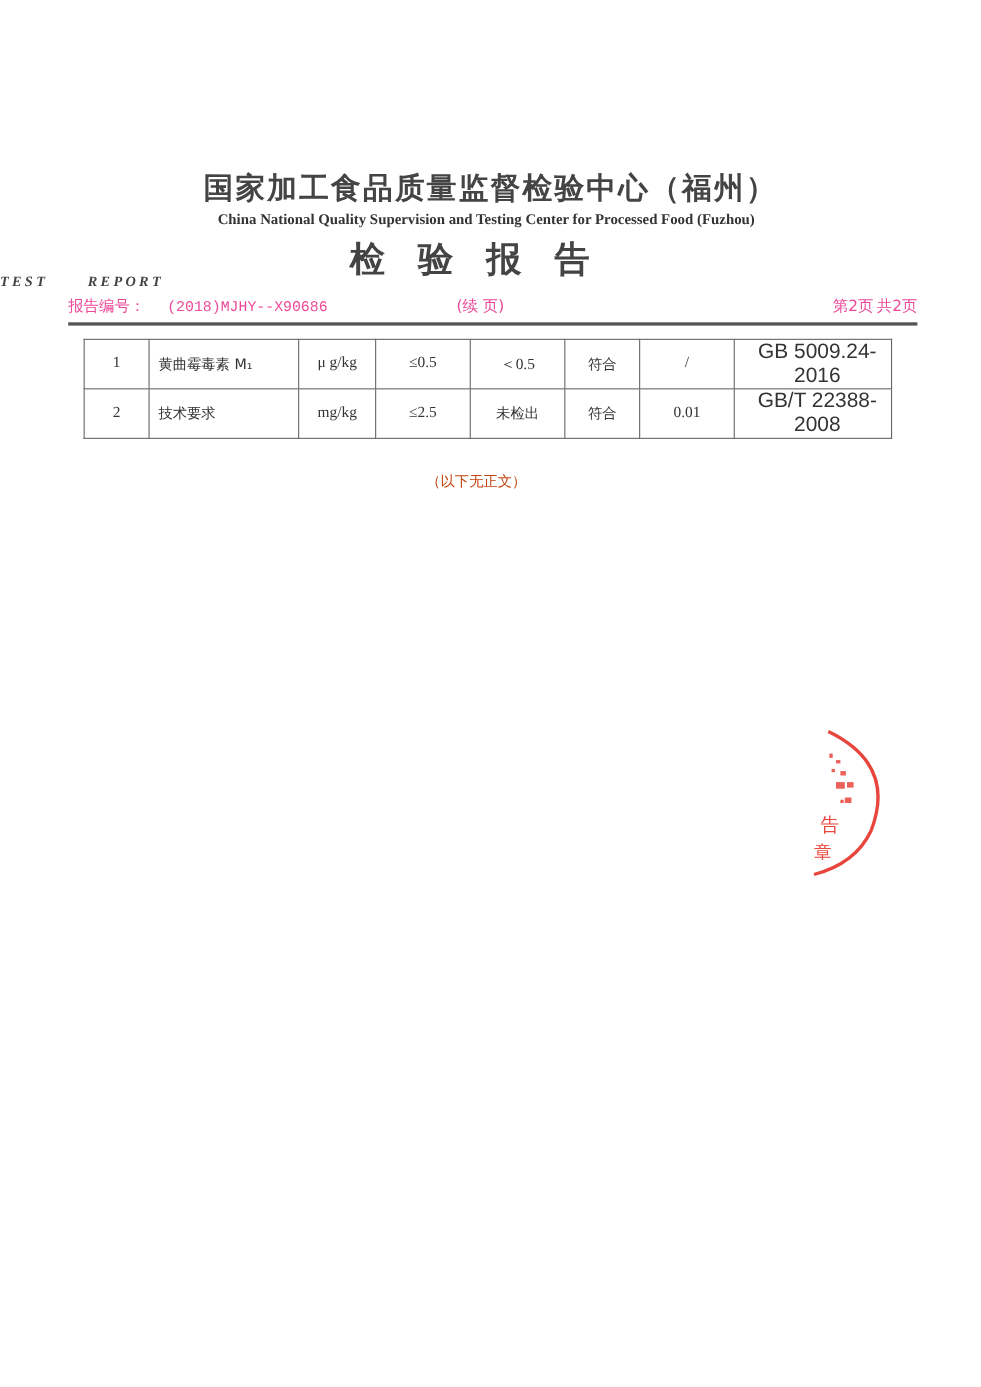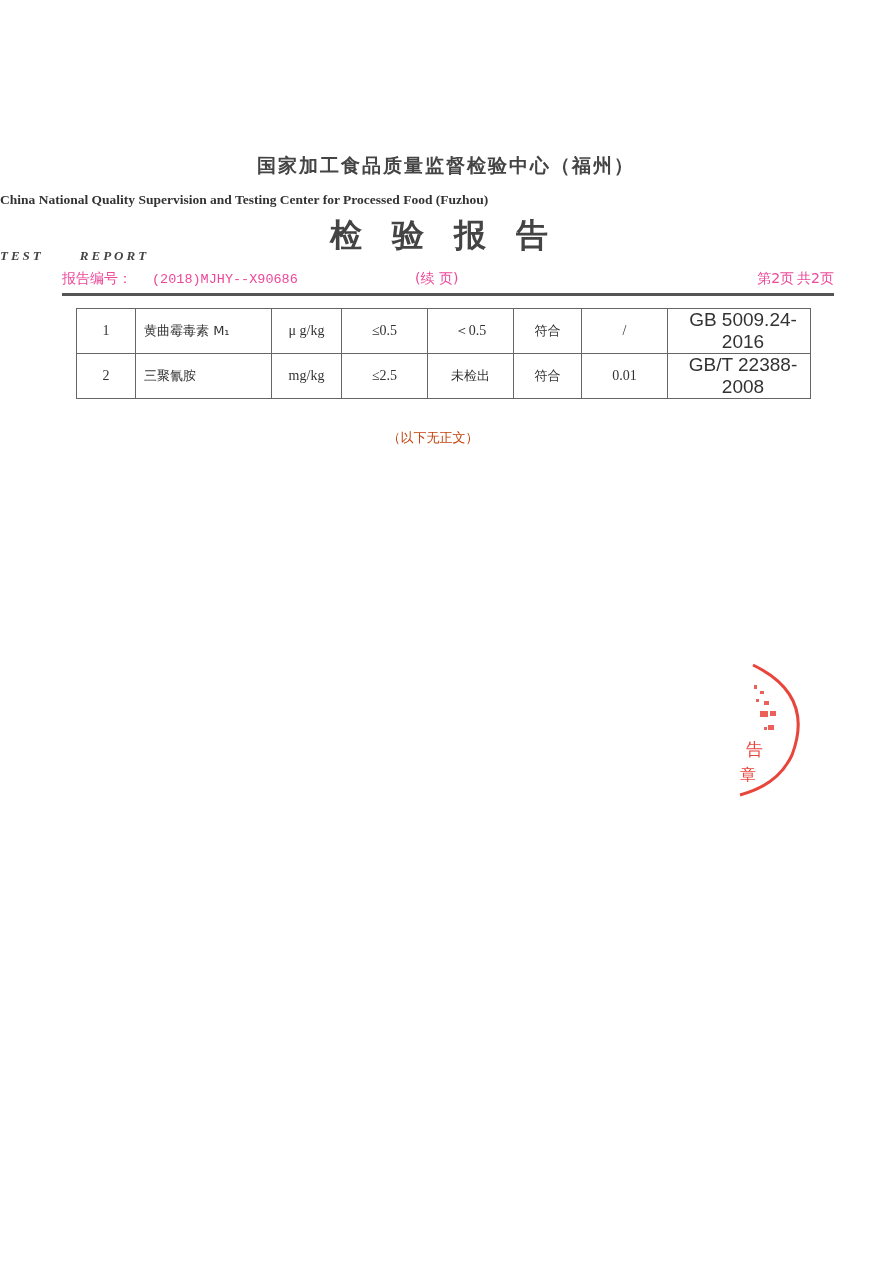--- a/index.html
+++ b/index.html
@@ -1,24 +1,24 @@
 <!DOCTYPE html>
 <html><head>
   <meta charset="utf-8">
   <style>
     html, body { margin: 0; padding: 0; background: #ffffff; }
     body { width: 892px; height: 1261px; position: relative; overflow: hidden;
            font-family: "DejaVu Serif", "Liberation Serif", serif; color: #333; }
     .abs { position: absolute; }
-    .org-cn { left: 0; width: 892px; top: 153px; text-align: center; font-size: 19px;
+    .org-cn { left: 0; width: 892px; top: 153px; text-align: center; font-size: 27px;
               letter-spacing: 2px; color: #444; font-weight: bold; }
-    .org-en { left: 0; width: 884px; top: 192px; text-align: left; font-size: 13.5px;
+    .org-en { left: 0; width: 884px; top: 192px; text-align: center; font-size: 13.5px;
               font-family: "Liberation Serif", serif; font-weight: bold; color: #333; }
     .title-cn { left: 0; width: 860px; top: 214px; text-align: center; font-size: 32px;
-                letter-spacing: 30px; color: #444; font-weight: bold; padding-left: 24px; }
+                letter-spacing: 30px; color: #444; font-weight: bold; padding-left: 12px; }
     .title-en { left: 0; width: 886px; top: 248px; text-align: left; font-size: 13px;
                 letter-spacing: 3px; font-family: "Liberation Serif", serif; font-weight: bold; color: #444; font-style: italic; }
     .title-en .gap { display: inline-block; width: 36px; }
     .meta-row { left: 62px; width: 772px; top: 270px; height: 20px; font-size: 14px;
                 font-family: "DejaVu Sans", sans-serif; color: #ec4899; }
     .meta-row .left { position: absolute; left: 0; top: 0; }
     .meta-row .left .num { margin-left: 20px; font-family: "Liberation Mono", monospace; font-size: 13.5px; }
     .meta-row .mid { position: absolute; left: 353px; top: 0; }
     .meta-row .right { position: absolute; right: 0; top: 0; }
     .meta-row .right span + span { margin-left: 3px; }
@@ -75,21 +75,21 @@
     <td class="cn item">黄曲霉毒素 M₁</td>
     <td class="en">μ g/kg</td>
     <td class="en">≤0.5</td>
     <td class="en">＜0.5</td>
     <td class="cn">符合</td>
     <td class="en">/</td>
     <td class="method">GB 5009.24-2016</td>
   </tr>
   <tr>
     <td class="en">2</td>
-    <td class="cn item">三聚氰胺</td>
+    <td class="cn item">技术要求</td>
     <td class="en">mg/kg</td>
     <td class="en">≤2.5</td>
     <td class="cn">未检出</td>
     <td class="cn">符合</td>
     <td class="en">0.01</td>
     <td class="method">GB/T 22388-2008</td>
   </tr>
 </tbody>
   </table>
 

